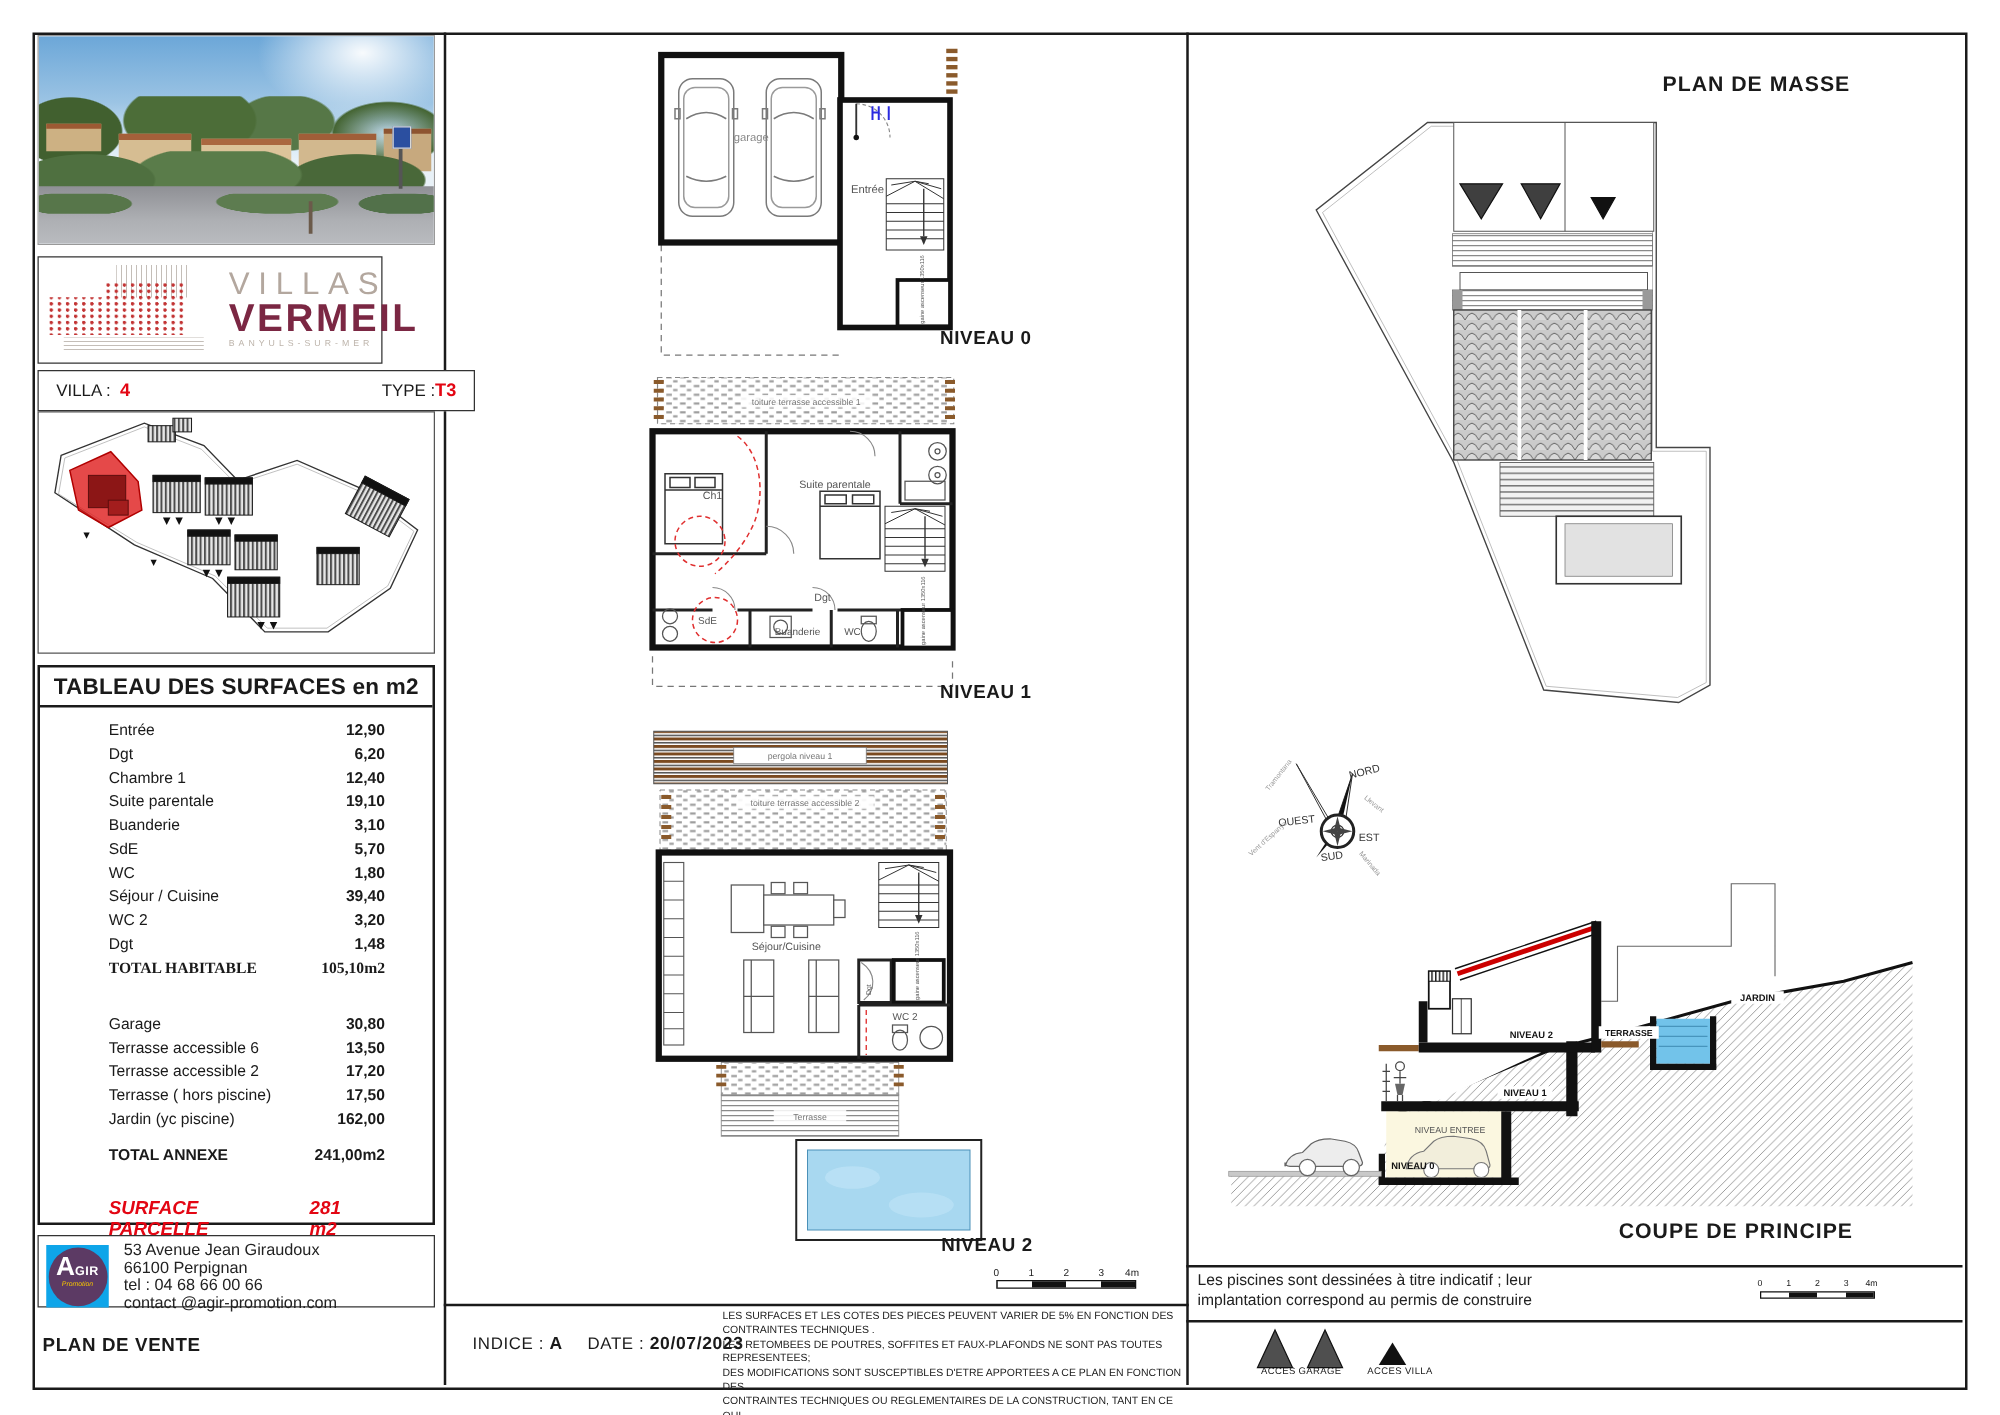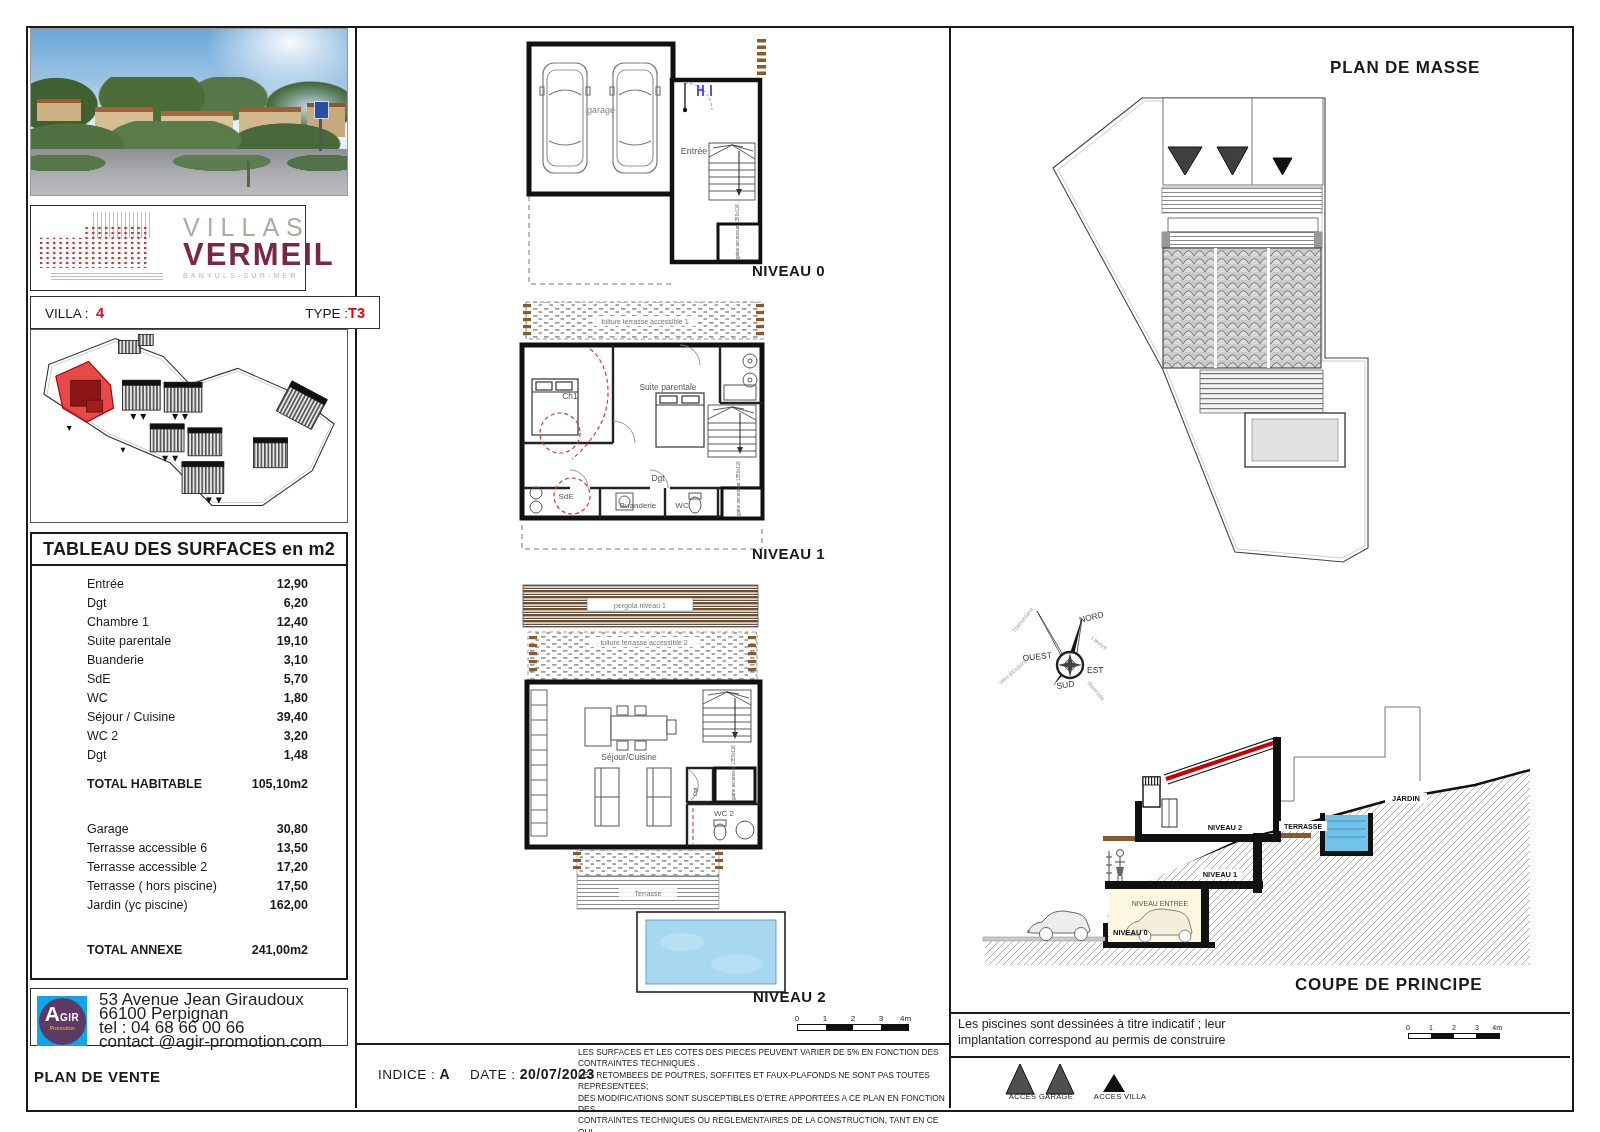--- a/index.html
+++ b/index.html
@@ -27,21 +27,21 @@
   .brand-sub{font-size:7px;letter-spacing:3.2px;color:#bdb4ab;margin-top:2px;}
   .villa-line{display:flex;justify-content:space-between;align-items:center;height:100%;padding:0 14px;font-size:13.5px;}
   .red-strong{color:#e30613;font-weight:bold;font-size:14.5px;}
   
   .agir-wrap{display:flex;align-items:center;gap:12px;padding:4px 6px;}
   .agir-sq{width:50px;height:50px;background:#0ea5e9;display:flex;align-items:center;justify-content:center;}
   .agir-circle{width:47px;height:47px;border-radius:50%;background:#5c3a64;color:#fff;display:flex;align-items:center;justify-content:center;flex-direction:column;line-height:10px;}
   .agir-a{font-size:21px;font-weight:bold;}
   .agir-gir{font-size:10px;font-weight:bold;letter-spacing:.5px;}
   .agir-promo{font-size:5.5px;color:#f5c400;font-style:italic;}
-  .agir-addr{font-size:17px;line-height:14px;color:#222;}
+  .agir-addr{font-size:13px;line-height:14px;color:#222;}
   
   .scalebar .bar{height:5px;border:1px solid #111;background:repeating-linear-gradient(90deg,#fff 0 25%,#111 25% 50%);}
   .scalebar .ticks{position:relative;height:10px;font-size:8px;}
   .scalebar .ticks span{position:absolute;transform:translateX(-50%);}
   .legal{font-size:8.4px;line-height:11.4px;color:#222;}
   .footer-kv{font-size:13.5px;letter-spacing:.5px;}
   .footer-kv b{font-size:14px;}
   .legend-cap{font-size:7.6px;text-align:center;letter-spacing:.3px;}
   svg text{font-family:"Liberation Sans",sans-serif;}
 </style>
@@ -239,21 +239,21 @@
           <span class="val">39,40</span>
         </div>
       <div class="tbl-row">
           <span>WC 2</span>
           <span class="val">3,20</span>
         </div>
       <div class="tbl-row">
           <span>Dgt</span>
           <span class="val">1,48</span>
         </div>
-      <div class="tbl-row tbl-total" style="margin-top:10px;">
+      <div class="tbl-row tbl-total" style="font-family:Liberation Serif, serif;">
           <span>TOTAL HABITABLE</span>
           <span>105,10m2</span>
         </div>
       <div class="tbl-row" style="margin-top:26px;">
           <span>Garage</span>
           <span class="val">30,80</span>
         </div>
       <div class="tbl-row">
           <span>Terrasse accessible 6</span>
           <span class="val">13,50</span>
@@ -263,21 +263,21 @@
           <span class="val">17,20</span>
         </div>
       <div class="tbl-row">
           <span>Terrasse ( hors piscine)</span>
           <span class="val">17,50</span>
         </div>
       <div class="tbl-row">
           <span>Jardin (yc piscine)</span>
           <span class="val">162,00</span>
         </div>
-      <div class="tbl-row tbl-total" style="margin-top:26px;">
+      <div class="tbl-row tbl-total" style="margin-top:10px;">
           <span>TOTAL ANNEXE</span>
           <span>241,00m2</span>
         </div>
       <div class="parcelle" style="margin-top:24px;">
           <span>SURFACE PARCELLE</span>
           <span class="val">281 m2</span>
         </div>
     </div>
   </div>
 

